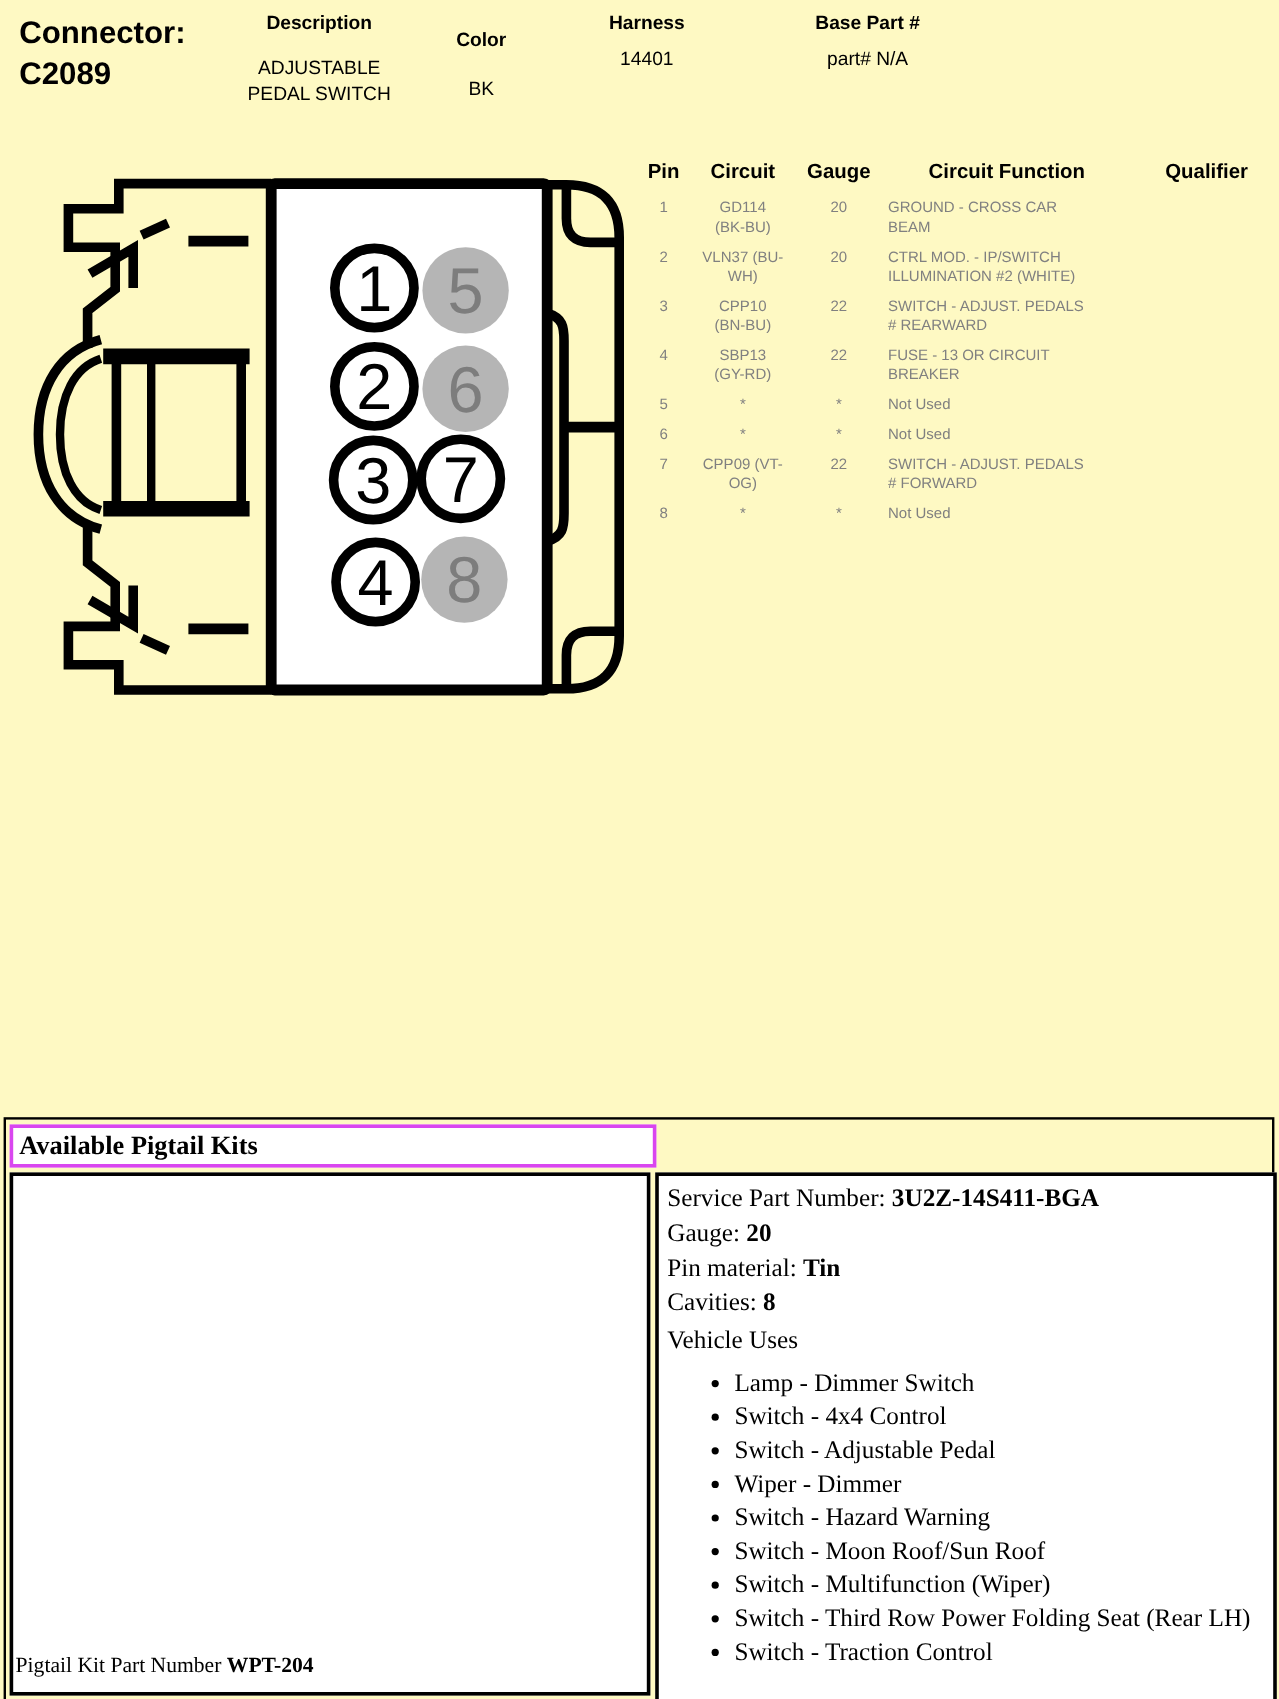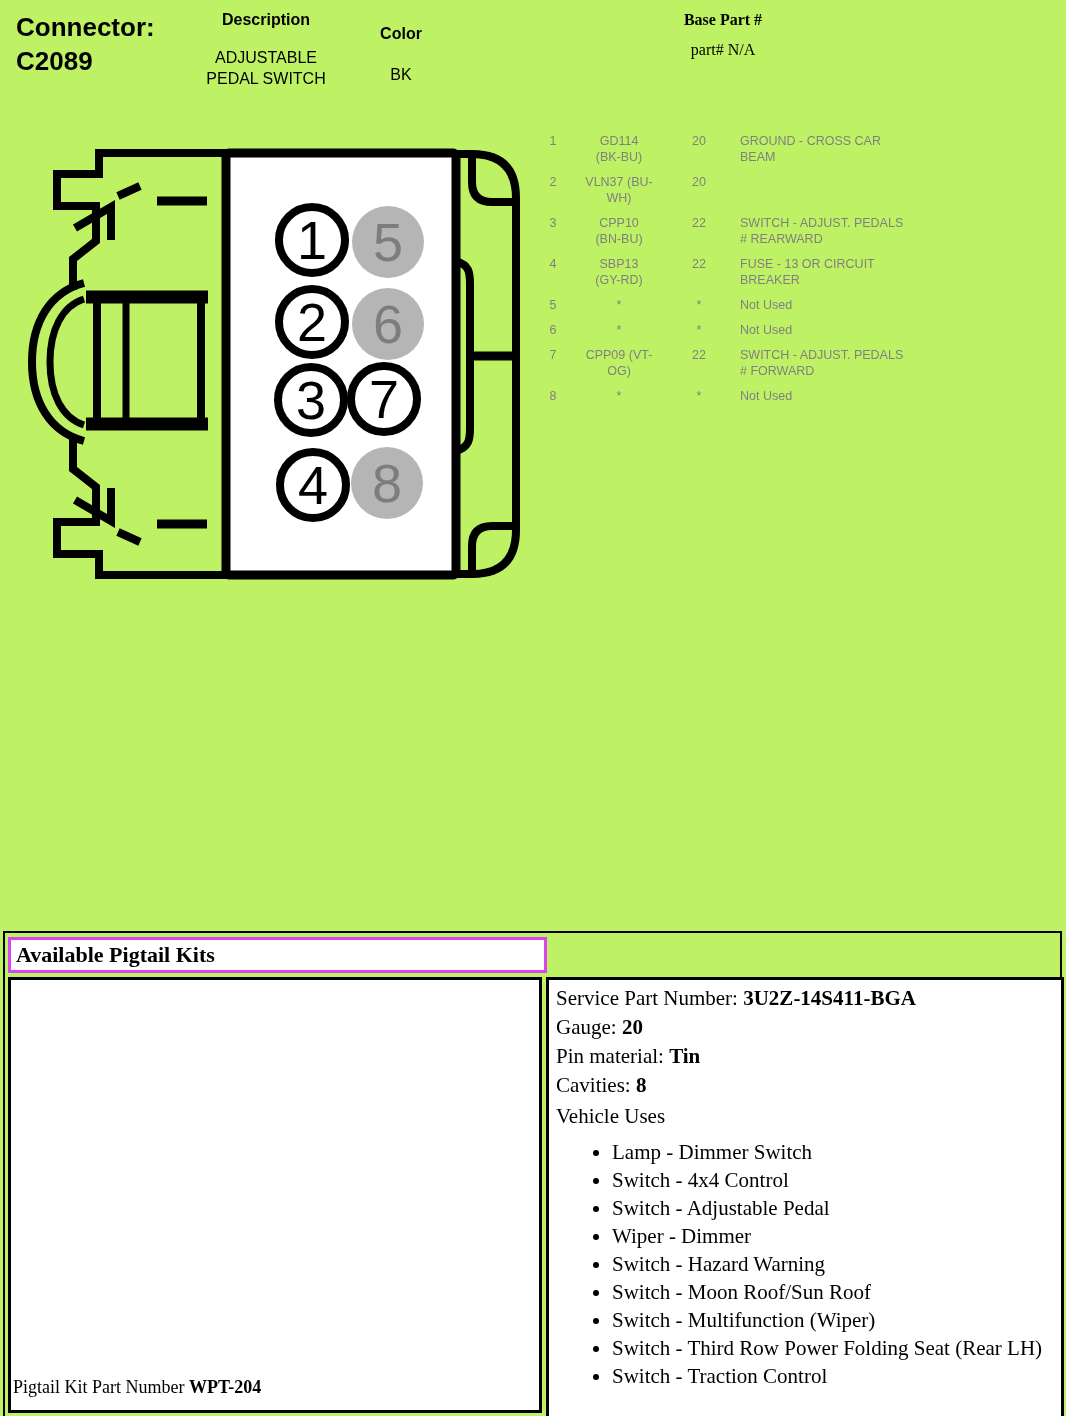--- a/index.html
+++ b/index.html
@@ -1,29 +1,29 @@
 <!DOCTYPE html>
 <html><head>
 <meta charset="utf-8">
 <style>
   html,body{margin:0;padding:0;background:#fff;}
-  .page{position:relative;width:1066px;height:1416px;background:#bef264;overflow:hidden;
+  .page{position:relative;width:1066px;height:1416px;background:#fef9c3;overflow:hidden;
         font-family:"Liberation Sans",sans-serif;color:#000;}
 
   
   .conn-block{position:absolute;left:16px;top:10px;font-weight:bold;font-size:26px;line-height:34px;}
   .hfield{position:absolute;text-align:center;font-size:16px;line-height:20px;}
   .hfield .hlabel{font-weight:bold;}
   .hfield .hvalue{margin-top:10px;}
   .hf-desc{left:176px;top:10px;width:180px;}
   .hf-desc .hvalue{margin-top:17px;width:150px;margin-left:auto;margin-right:auto;line-height:21px;}
   .hf-color{left:351px;top:24px;width:100px;}
   .hf-color .hvalue{margin-top:21px;}
   .hf-harness{left:464px;top:10px;width:150px;}
-  .hf-base{left:648px;top:10px;width:150px;font-family:Liberation Serif, serif;}
+  .hf-base{left:648px;top:10px;width:150px;}
   .hf-shell{left:806px;top:10px;width:200px;}
 
   
   .diagram{position:absolute;left:0;top:0;}
 
   
   .ptable{position:absolute;left:533px;top:133px;width:533px;}
   .phead{display:flex;font-weight:bold;font-size:17px;line-height:20px;margin-bottom:12px;}
   .prow{display:flex;font-size:12.5px;line-height:16px;color:#808080;margin-bottom:9px;}
   .col-pin{width:40px;text-align:center;flex:none;}
@@ -59,20 +59,24 @@
   <div class="hfield hf-desc">
     <div class="hlabel">Description</div>
     <div class="hvalue">ADJUSTABLE PEDAL SWITCH</div>
   </div>
 
   <div class="hfield hf-color">
     <div class="hlabel">Color</div>
     <div class="hvalue">BK</div>
   </div>
 
+  <div class="hfield hf-harness">
+    <div class="hlabel">Harness</div>
+    <div class="hvalue">14401</div>
+  </div>
 
   <div class="hfield hf-base">
     <div class="hlabel">Base Part #</div>
     <div class="hvalue">part# N/A</div>
   </div>
 
 
   <svg class="diagram" width="1066" height="620" viewBox="0 0 1066 620">
     <g stroke="#000" stroke-width="8" fill="none">
 
@@ -124,35 +128,44 @@
       <text x="311" y="419" fill="#000">3</text>
       <text x="313" y="504" fill="#000">4</text>
       <text x="388" y="261" fill="#7d7d7d">5</text>
       <text x="388" y="343" fill="#7d7d7d">6</text>
       <text x="384" y="418" fill="#000">7</text>
       <text x="387" y="502" fill="#7d7d7d">8</text>
     </g>
   </svg>
 
   <div class="ptable">
+    <div class="phead">
+      <div class="col-pin">Pin</div>
+      <div class="col-circuit">Circuit</div>
+      <div class="col-gauge">Gauge</div>
+      <div class="col-func">Circuit Function</div>
+      <div class="col-qual">Qualifier</div>
+    </div>
 
     <div class="prow">
       <div class="col-pin">1</div>
       <div class="col-circuit">GD114
 (BK-BU)</div>
       <div class="col-gauge">20</div>
       <div class="col-func">GROUND - CROSS CAR
 BEAM</div>
       <div class="col-qual"></div>
     </div>
     <div class="prow">
       <div class="col-pin">2</div>
       <div class="col-circuit">VLN37 (BU-
 WH)</div>
       <div class="col-gauge">20</div>
+      <div class="col-func">CTRL MOD. - IP/SWITCH
+ILLUMINATION #2 (WHITE)</div>
       <div class="col-qual"></div>
     </div>
     <div class="prow">
       <div class="col-pin">3</div>
       <div class="col-circuit">CPP10
 (BN-BU)</div>
       <div class="col-gauge">22</div>
       <div class="col-func">SWITCH - ADJUST. PEDALS
 # REARWARD</div>
       <div class="col-qual"></div>

